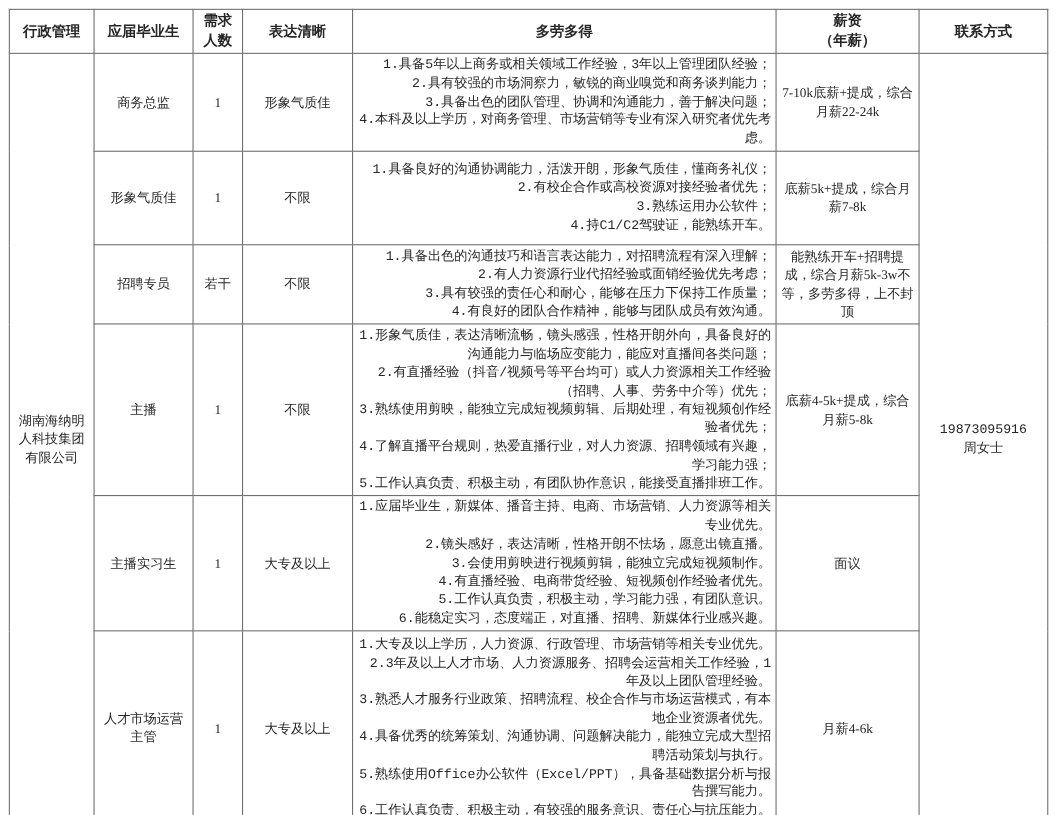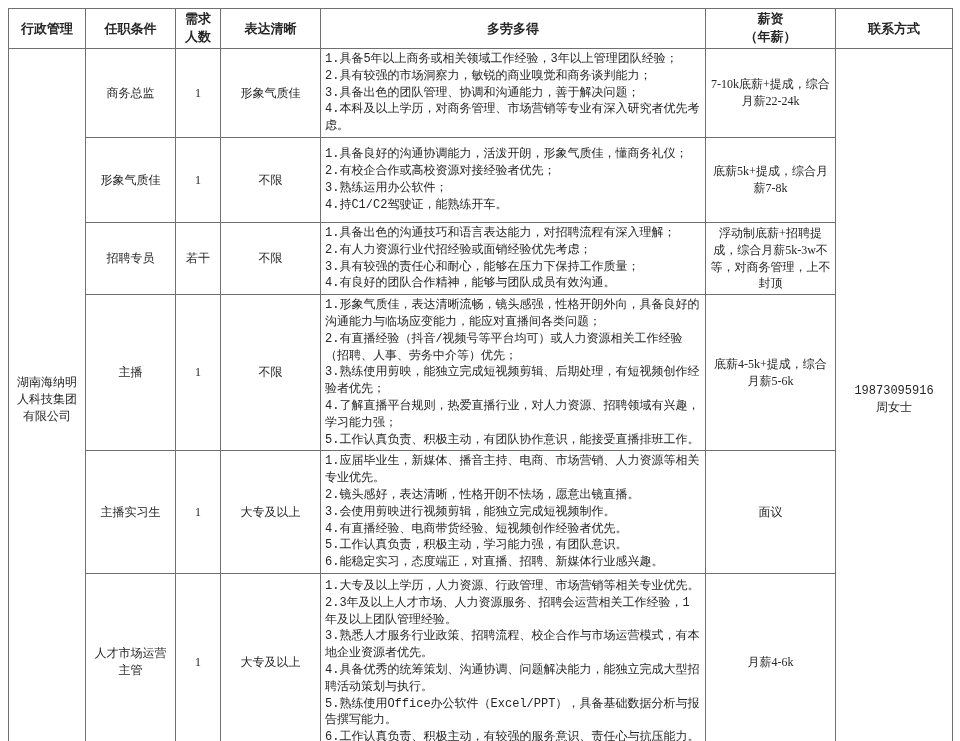--- a/index.html
+++ b/index.html
@@ -36,21 +36,21 @@
     line-height: 1.35;
   }
   td.c {
     font-size: 12px;
     text-align: center;
     padding: 2px 3px;
     line-height: 1.4;
   }
   td.req {
     font-size: 12px;
-    text-align: left;
+    text-align: right;
     padding: 2px 4px;
     line-height: 1.4;
   }
   .pre { white-space: pre-line; font-family: Liberation Mono, monospace; }
 </style>
 </head>
 <body>
 
 <div class="sheet">
   <table class="recruit">
@@ -59,21 +59,21 @@
       <col style="width:90px">
       <col style="width:45px">
       <col style="width:100px">
       <col style="width:385px">
       <col style="width:130px">
       <col style="width:117px">
     </colgroup>
     <tbody>
         <tr style="height:39px">
       <th>行政管理</th>
-      <th>任职条件</th>
+      <th>应届毕业生</th>
       <th class="pre">需求
 人数</th>
       <th>表达清晰</th>
       <th>多劳多得</th>
       <th class="pre">薪资
 （年薪）</th>
       <th>联系方式</th>
     </tr>
 
     <tr style="height:87px">
@@ -102,33 +102,33 @@
     </tr>
 
     <tr style="height:72px">
       <td class="c">招聘专员</td>
       <td class="c">若干</td>
       <td class="c">不限</td>
       <td class="req pre">1.具备出色的沟通技巧和语言表达能力，对招聘流程有深入理解；
 2.有人力资源行业代招经验或面销经验优先考虑；
 3.具有较强的责任心和耐心，能够在压力下保持工作质量；
 4.有良好的团队合作精神，能够与团队成员有效沟通。</td>
-      <td class="c">浮动制底薪+招聘提成，综合月薪5k-3w不等，对商务管理，上不封顶</td>
+      <td class="c">能熟练开车+招聘提成，综合月薪5k-3w不等，多劳多得，上不封顶</td>
     </tr>
 
     <tr style="height:151px">
       <td class="c">主播</td>
       <td class="c">1</td>
       <td class="c">不限</td>
       <td class="req pre">1.形象气质佳，表达清晰流畅，镜头感强，性格开朗外向，具备良好的沟通能力与临场应变能力，能应对直播间各类问题；
 2.有直播经验（抖音/视频号等平台均可）或人力资源相关工作经验（招聘、人事、劳务中介等）优先；
 3.熟练使用剪映，能独立完成短视频剪辑、后期处理，有短视频创作经验者优先；
 4.了解直播平台规则，热爱直播行业，对人力资源、招聘领域有兴趣，学习能力强；
 5.工作认真负责、积极主动，有团队协作意识，能接受直播排班工作。</td>
-      <td class="c">底薪4-5k+提成，综合月薪5-6k</td>
+      <td class="c">底薪4-5k+提成，综合月薪5-8k</td>
     </tr>
 
     <tr style="height:114px">
       <td class="c">主播实习生</td>
       <td class="c">1</td>
       <td class="c">大专及以上</td>
       <td class="req pre">1.应届毕业生，新媒体、播音主持、电商、市场营销、人力资源等相关专业优先。
 2.镜头感好，表达清晰，性格开朗不怯场，愿意出镜直播。
 3.会使用剪映进行视频剪辑，能独立完成短视频制作。
 4.有直播经验、电商带货经验、短视频创作经验者优先。

